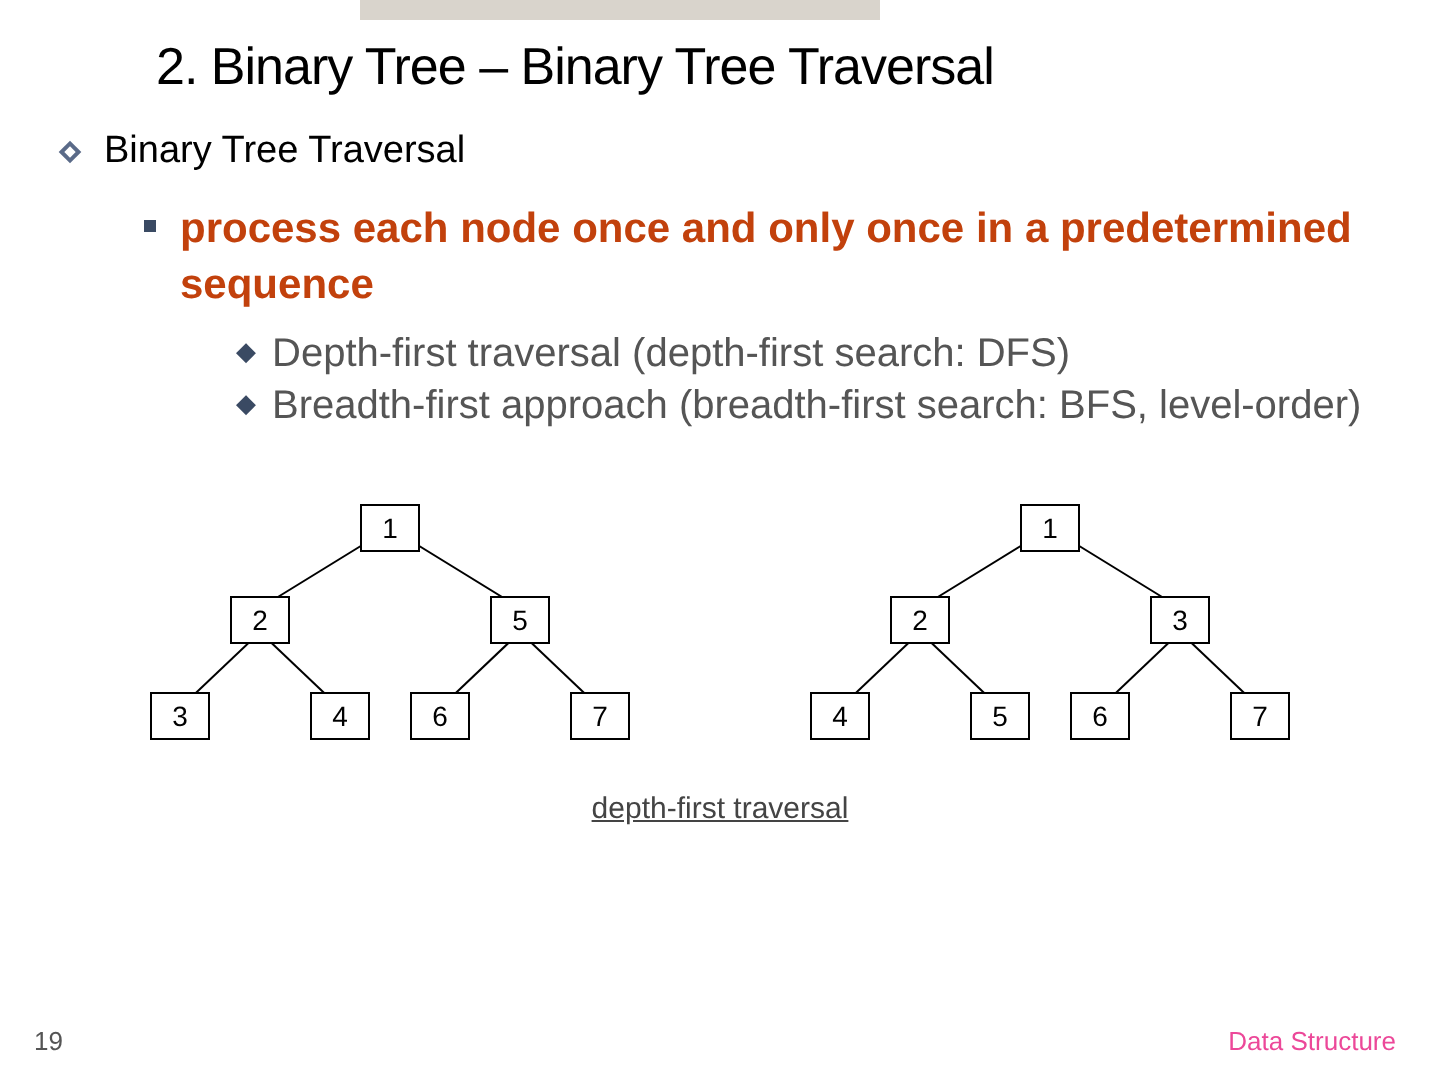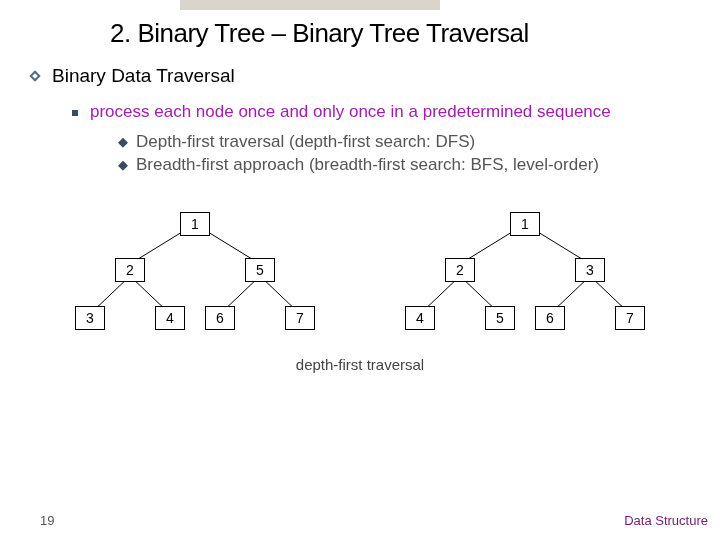--- a/index.html
+++ b/index.html
@@ -9,44 +9,43 @@
     font-family: Verdana, Geneva, sans-serif;
     background: #fff;
     position: relative;
     color: #000;
   }
   .title {
     font-size: 26px;
     font-weight: normal;
     padding: 18px 11px 4px 78px;
     letter-spacing: -0.5px;
-    margin-left: 32px;
   }
   .subtitle-row {
     display: flex;
     align-items: center;
     padding: 12px 0 6px 28px;
   }
   .diamond-icon { margin-right: 10px; display:inline-flex; }
   .subtitle { font-size: 19px; }
   .bullet-list { padding: 8px 0 0 72px; }
   .bullet-item {
     display: flex;
     align-items: flex-start;
     margin-bottom: 2px;
   }
   .sq-bullet {
     width: 6px; height: 6px; background: #3a4a63;
     margin: 9px 12px 0 0; flex-shrink: 0;
   }
-  .bullet-text { font-size: 17px; color: #a21caf; line-height: 1.35; }
+  .bullet-text { font-size: 21px; color: #c2410c; line-height: 1.35; font-weight: bold; }
   .sub-list { padding: 6px 0 0 118px; }
   .sub-item { display: flex; align-items: flex-start; margin-bottom: 3px; }
   .arrow { font-size: 13px; color: #3a4a63; margin: 2px 8px 0 0; }
-  .sub-text { font-size: 17px; color: #555; }
+  .sub-text { font-size: 20px; color: #555; }
 
   .trees-row {
     display: flex;
     justify-content: space-around;
     padding: 24px 30px 0 30px;
   }
   .tree-block { position: relative; width: 300px; height: 150px; }
   .node {
     position: absolute;
     width: 30px; height: 24px;
@@ -61,31 +60,31 @@
     text-align: center;
     font-size: 15px;
     color: #444;
     margin-top: 4px;
   }
   .captions-row {
     display: flex;
     justify-content: space-around;
     padding: 0 30px;
   }
-  .caption-box { width: 300px; }
+  .caption-box { width: 300px; text-decoration: underline; }
 
   .page-number {
     position: absolute;
-    bottom: 12px; left: 40px;
+    bottom: 12px; left: 17px;
     font-size: 13px; color: #555;
   }
   .footer-right {
     position: absolute;
-    bottom: 12px; right: 12px;
-    font-size: 13px; color: #701a75;
+    bottom: 12px; right: 22px;
+    font-size: 13px; color: #ec4899;
   }
   .top-gray {
     position: absolute;
     top: 0; left: 180px;
     width: 260px; height: 10px;
     background: #d9d4cc;
   }
 </style>
 </head>
 <body>
@@ -94,21 +93,21 @@
 
 <div class="title">2. Binary Tree – Binary Tree Traversal</div>
 
 <div class="subtitle-row">
   <span class="diamond-icon">
     <svg width="14" height="14" viewBox="0 0 14 14">
       <rect x="3" y="3" width="8" height="8" fill="#5a6a88" transform="rotate(45 7 7)"></rect>
       <rect x="5" y="5" width="4" height="4" fill="#fff" transform="rotate(45 7 7)"></rect>
     </svg>
   </span>
-  <span class="subtitle">Binary Data Traversal</span>
+  <span class="subtitle">Binary Tree Traversal</span>
 </div>
 
 <div class="bullet-list">
   <div class="bullet-item">
     <div class="sq-bullet"></div>
     <div class="bullet-text">process each node once and only once in a predetermined sequence</div>
   </div>
 </div>
 
 <div class="sub-list">

